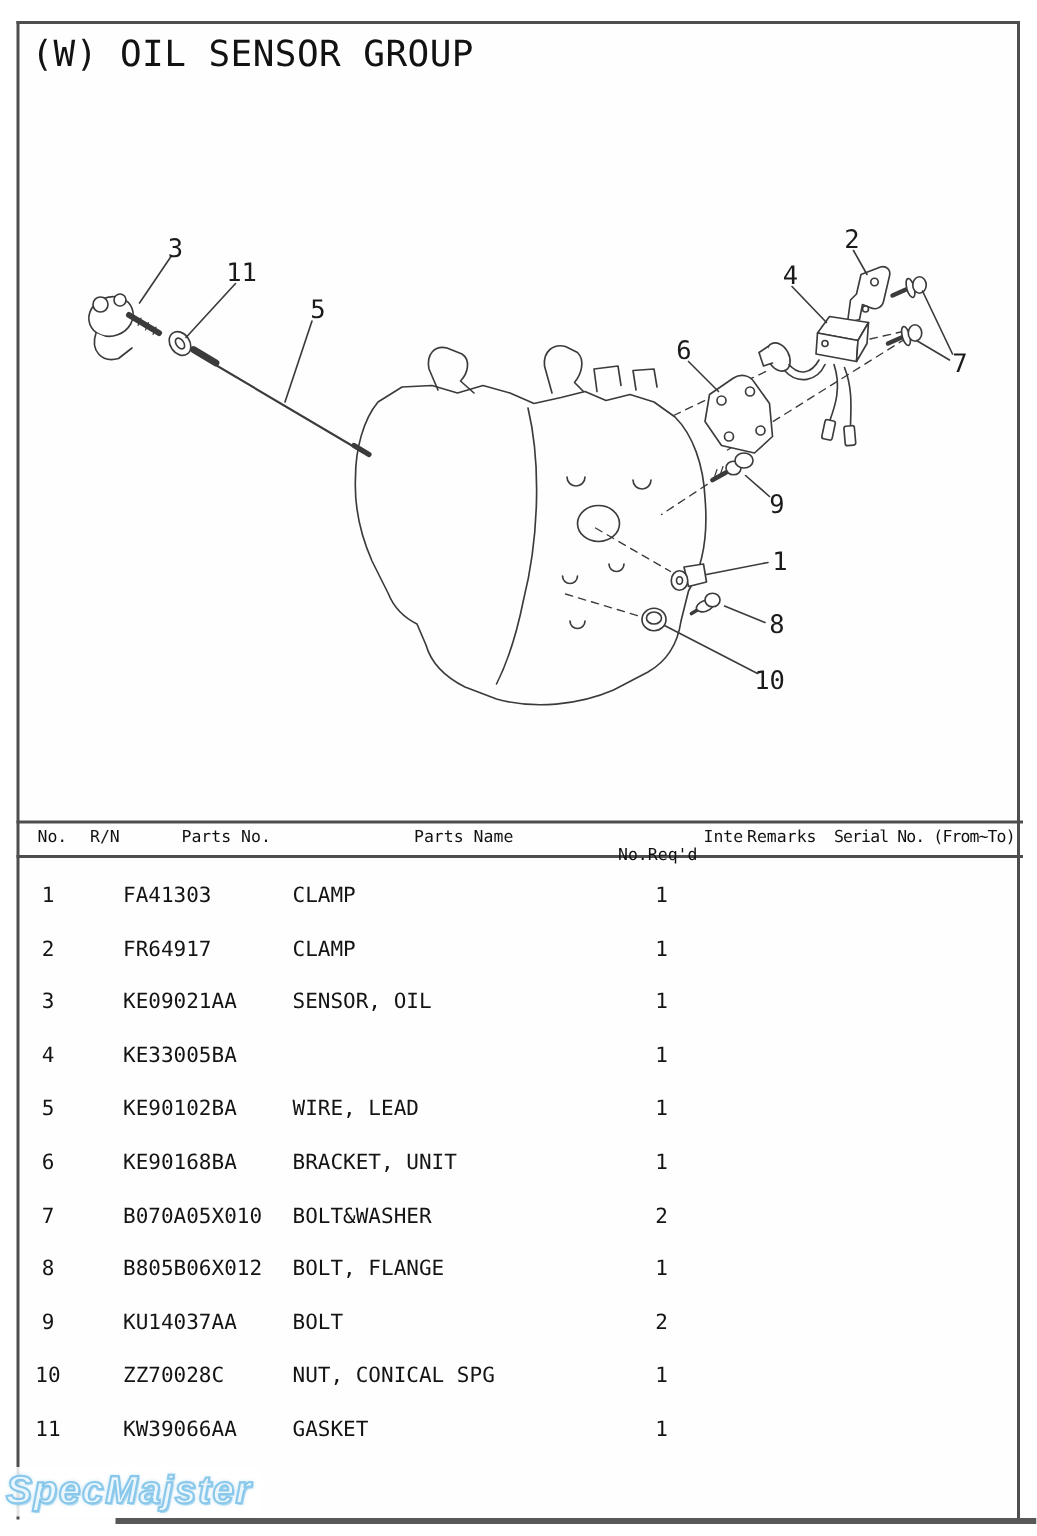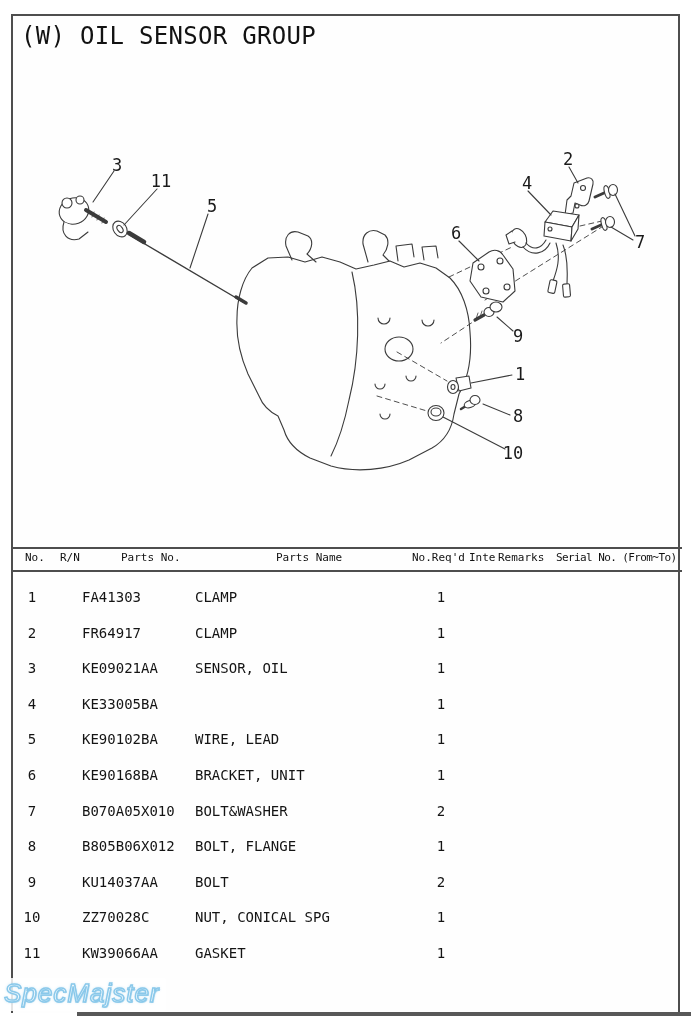--- a/index.html
+++ b/index.html
@@ -22,37 +22,37 @@
   svg .num { font-family:"DejaVu Sans Mono",monospace; font-size:17px; fill:#1a1a1a; text-anchor:middle; }
 
   .hline { position:absolute; left:11px; width:671px; height:2px; background:#4e4e4e; }
   .hline.h-top { top:547px; }
   .hline.h-bot { top:570px; }
   .thead span { position:absolute; top:551px; font-size:11px; color:#111; white-space:pre; }
   .th-no      { left:25px; }
   .th-rn      { left:60px; }
   .th-pno     { left:121px; }
   .th-pname   { left:266px;margin-left:10px; }
-  .th-req     { left:412px; }
+  .th-req     { left:412px;margin-top:12px; }
   .th-inte    { left:469px; }
   .th-rem     { left:498px; }
   .th-serial  { left:556px; letter-spacing:-0.6px; }
 
   .rows { position:absolute; left:11px; top:580px; width:671px; }
   .prow { position:relative; height:35.6px; }
   .prow span { position:absolute; line-height:35.6px; font-size:14px; color:#141414; white-space:pre; }
   .c-no    { left:6px; width:30px; text-align:center; }
   .c-pno   { left:71px; }
   .c-pname { left:184px;text-align:center; }
   .c-qty   { left:415px; width:30px; text-align:center; }
 
   .watermark {
     position:absolute; left:2px; top:978px; z-index:5;
     font-family:"Liberation Sans", sans-serif;
-    font-style:italic; font-weight:normal; font-size:26px; letter-spacing:1px;
+    font-style:italic; font-weight:bold; font-size:26px; letter-spacing:1px;
     color:#ecf7fd;
     -webkit-text-stroke:1.4px #89c8ea;
     text-shadow:0 0 3px rgba(137,200,234,0.85), 1px 1px 0 rgba(137,200,234,0.6);
     background:rgba(255,255,255,0.85); padding:0 6px 2px 2px; border-radius:3px;
   }
   .bottombar { position:absolute; left:77px; top:1012px; width:614px; height:4px; background:#585858; }
 </style>
 </head>
 <body>
 

